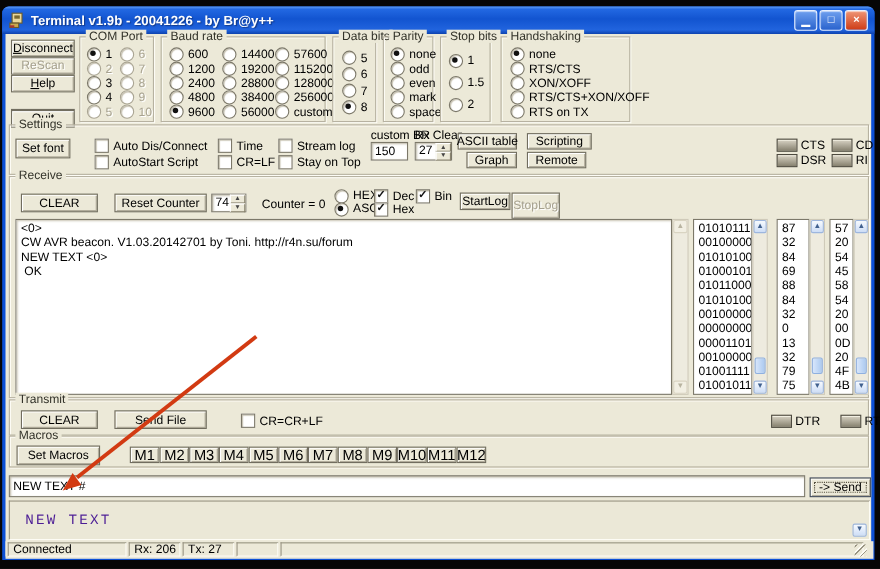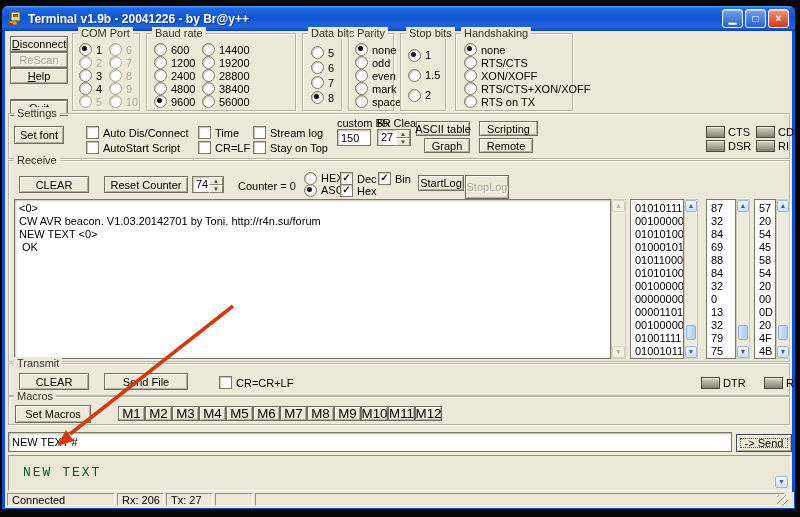--- a/index.html
+++ b/index.html
@@ -81,21 +81,21 @@
   .sb-btn.bottom{bottom:0;top:auto;}
   .sb-thumb{position:absolute;left:1px;width:calc(100% - 2px);height:15px;
           background:linear-gradient(90deg,#d8e6fb,#accaf0);border:1px solid #8fb0e0;border-radius:2px;box-sizing:border-box;}
   .sb.pale .sb-btn{background:#f2efe3;border-color:#d9d4c2;color:#b8b3a0;}
 
   
   .mbtn{display:inline-flex;width:27px;height:15px;margin:0;}
 
   
   .sunken{border:1px solid;border-color:#989381 #fdfcf5 #fdfcf5 #989381;background:#ebe8d7;}
-  .log-text{font-family:"Liberation Mono",monospace;font-size:13px;letter-spacing:2px;color:#14532d;}
+  .log-text{font-family:"Liberation Mono",monospace;font-size:13px;letter-spacing:2px;color:#4c1d95;}
   .status-panel{border:1px solid;border-color:#989381 #fdfcf5 #fdfcf5 #989381;background:#ece9d8;
           padding:0 4px;line-height:12px;overflow:hidden;white-space:nowrap;}
   .grip{right:6px;bottom:2px;width:11px;height:11px;
         background:repeating-linear-gradient(135deg,#fdfcf5 0 1px,#9a9583 1px 2px,transparent 2px 5px);}
   .arrow-svg{left:0;top:0;width:800px;height:517px;pointer-events:none;}
 </style>
 </head>
 <body>
 
 <div class="stage">
@@ -206,20 +206,42 @@
           <span class="radio"></span>
           <span class="rlabel">28800</span>
         </div>
         <div class="radio-row">
           <span class="radio"></span>
           <span class="rlabel">38400</span>
         </div>
         <div class="radio-row">
           <span class="radio"></span>
           <span class="rlabel">56000</span>
+        </div>
+      </div>
+    <div class="abs rg" style="left:103px;top:9px;">
+        <div class="radio-row">
+          <span class="radio"></span>
+          <span class="rlabel">57600</span>
+        </div>
+        <div class="radio-row">
+          <span class="radio"></span>
+          <span class="rlabel">115200</span>
+        </div>
+        <div class="radio-row">
+          <span class="radio"></span>
+          <span class="rlabel">128000</span>
+        </div>
+        <div class="radio-row">
+          <span class="radio"></span>
+          <span class="rlabel">256000</span>
+        </div>
+        <div class="radio-row">
+          <span class="radio"></span>
+          <span class="rlabel">custom</span>
         </div>
       </div>
   </div>
 
   <div class="abs group" style="left:302px;top:33px;width:40px;height:78px;">
     <span class="legend">Data bits</span>
     <div class="abs rg rg-databits" style="left:8px;top:11px;">
         <div class="radio-row">
           <span class="radio"></span>
           <span class="rlabel">5</span>

